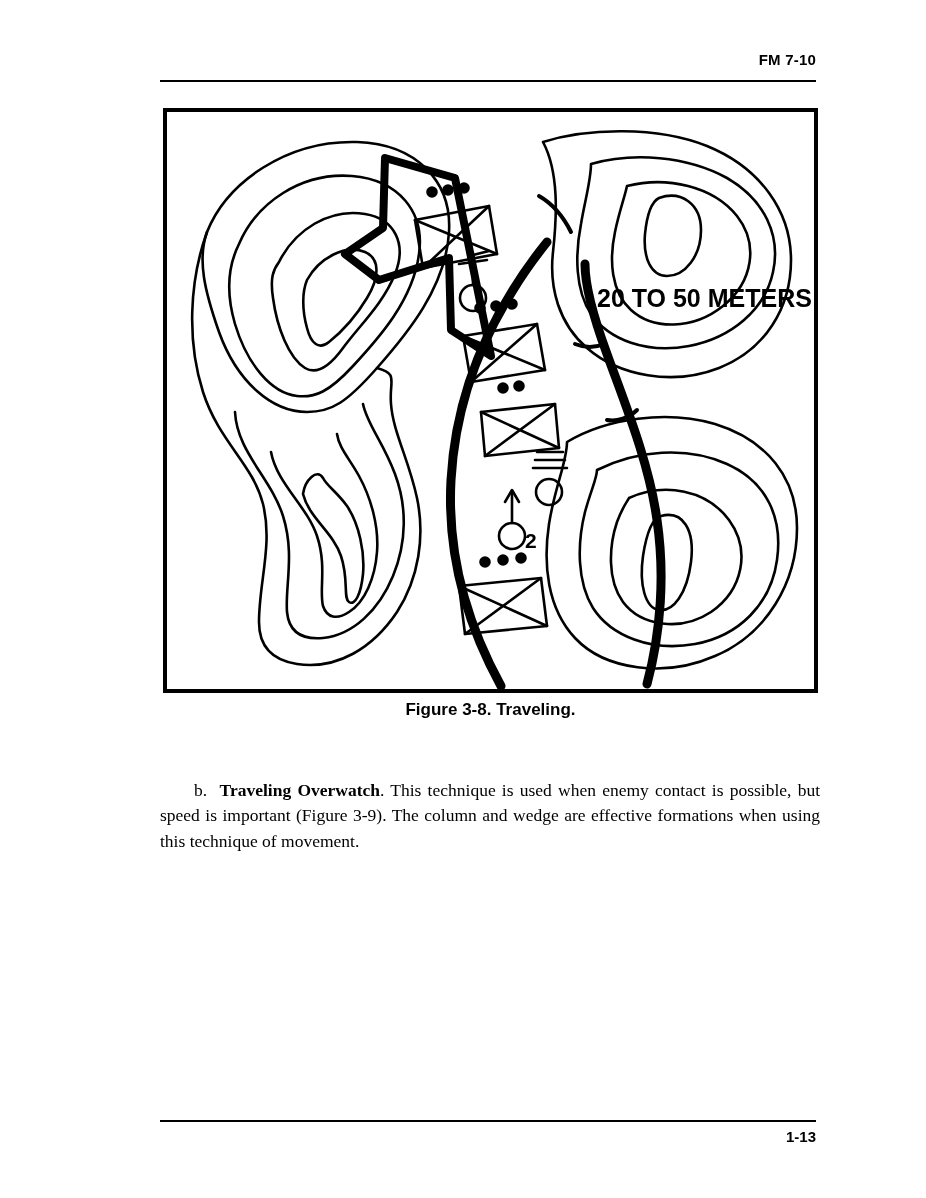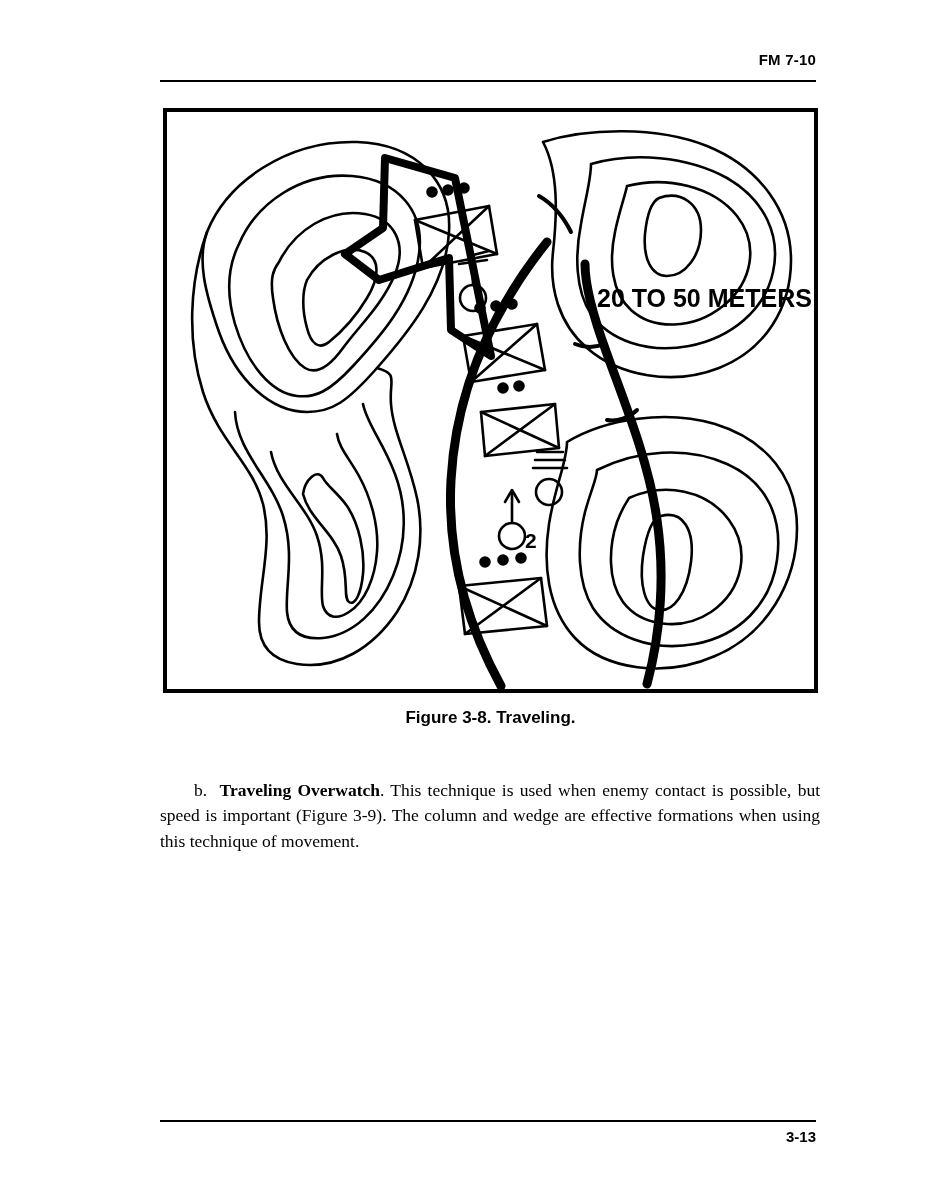--- a/index.html
+++ b/index.html
@@ -57,21 +57,20 @@
   }
   .figure-caption {
     position: absolute;
     left: 163px;
     top: 700px;
     width: 655px;
     text-align: center;
     font-family: "Liberation Sans", sans-serif;
     font-weight: bold;
     font-size: 17px;
-    margin-top: 8px;
   }
 
   
   .body-text {
     position: absolute;
     left: 160px;
     top: 738px;
     width: 660px;
     font-size: 17.5px;
     line-height: 1.45;
@@ -234,15 +233,15 @@
     </svg>
   </div>
 
   <div class="figure-caption">Figure 3-8. Traveling.</div>
 
   <div class="body-text">
     <span class="indent"></span><span>b.</span>&nbsp;&nbsp;<b>Traveling Overwatch</b><span>. This technique is used when enemy contact is possible, but speed is important (Figure 3-9). The column and wedge are effective formations when using this technique of movement.</span>
   </div>
 
   <div class="footer-rule"></div>
-  <div class="footer-page">3-13</div>
+  <div class="footer-page">1-13</div>
 
 </div>
 
 </body></html>

